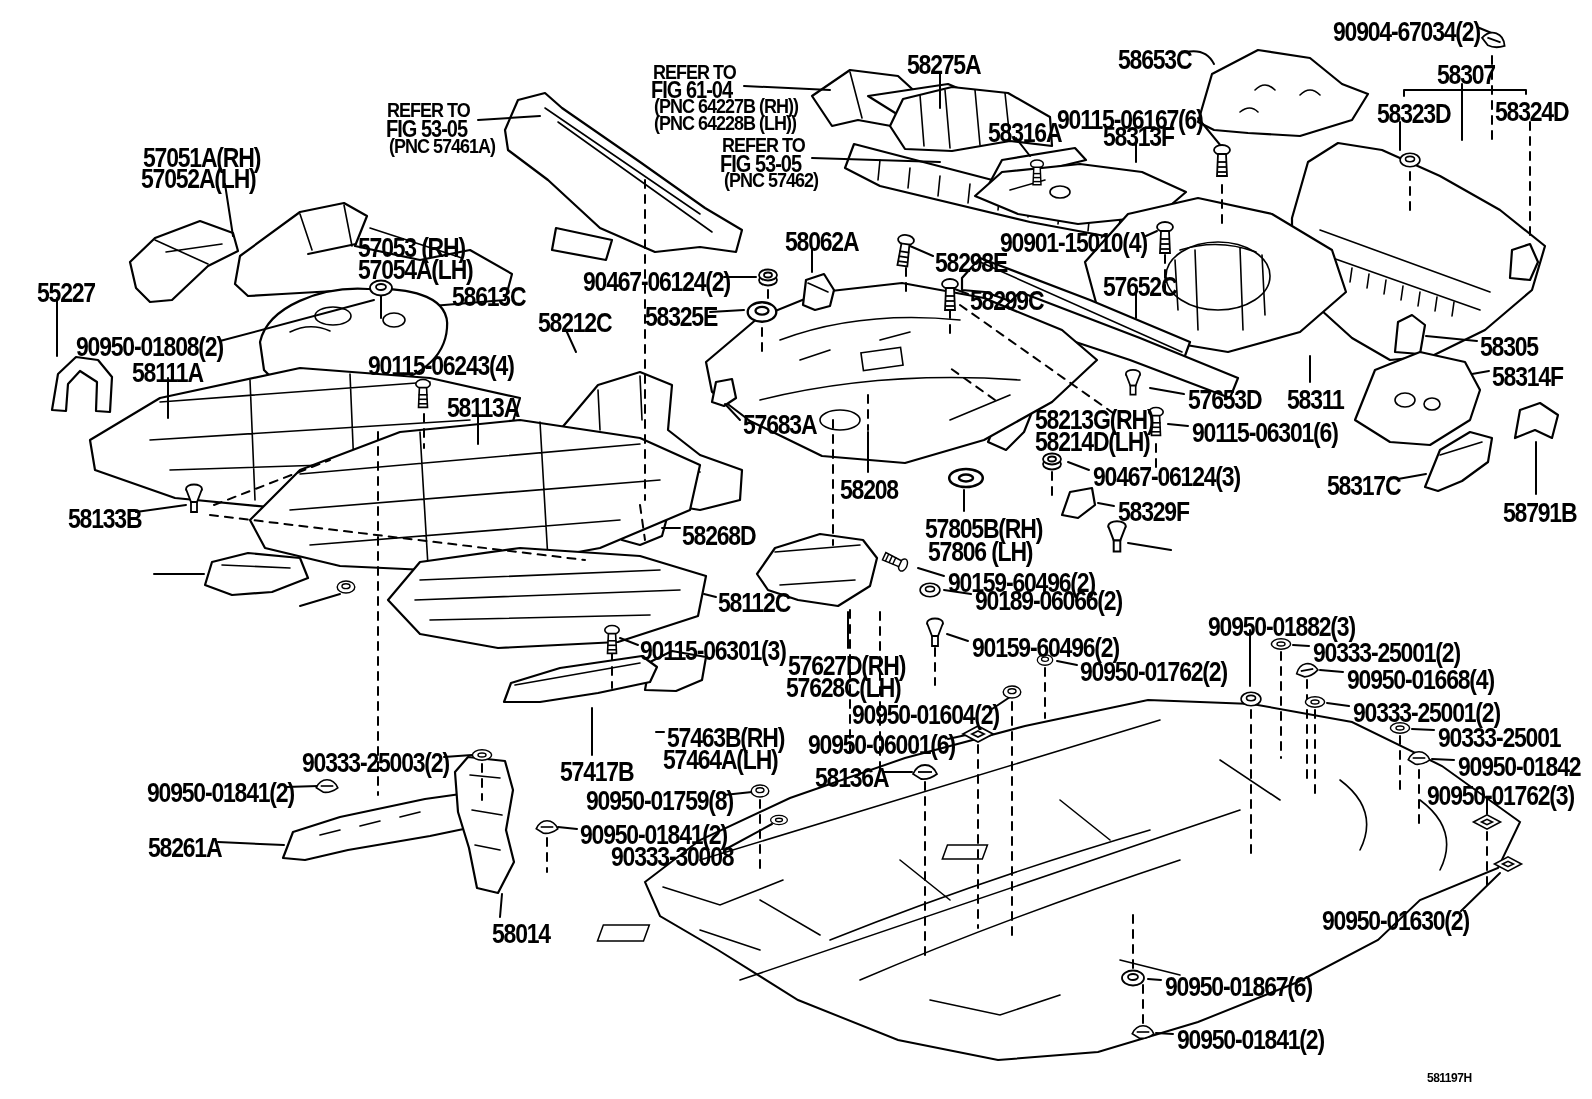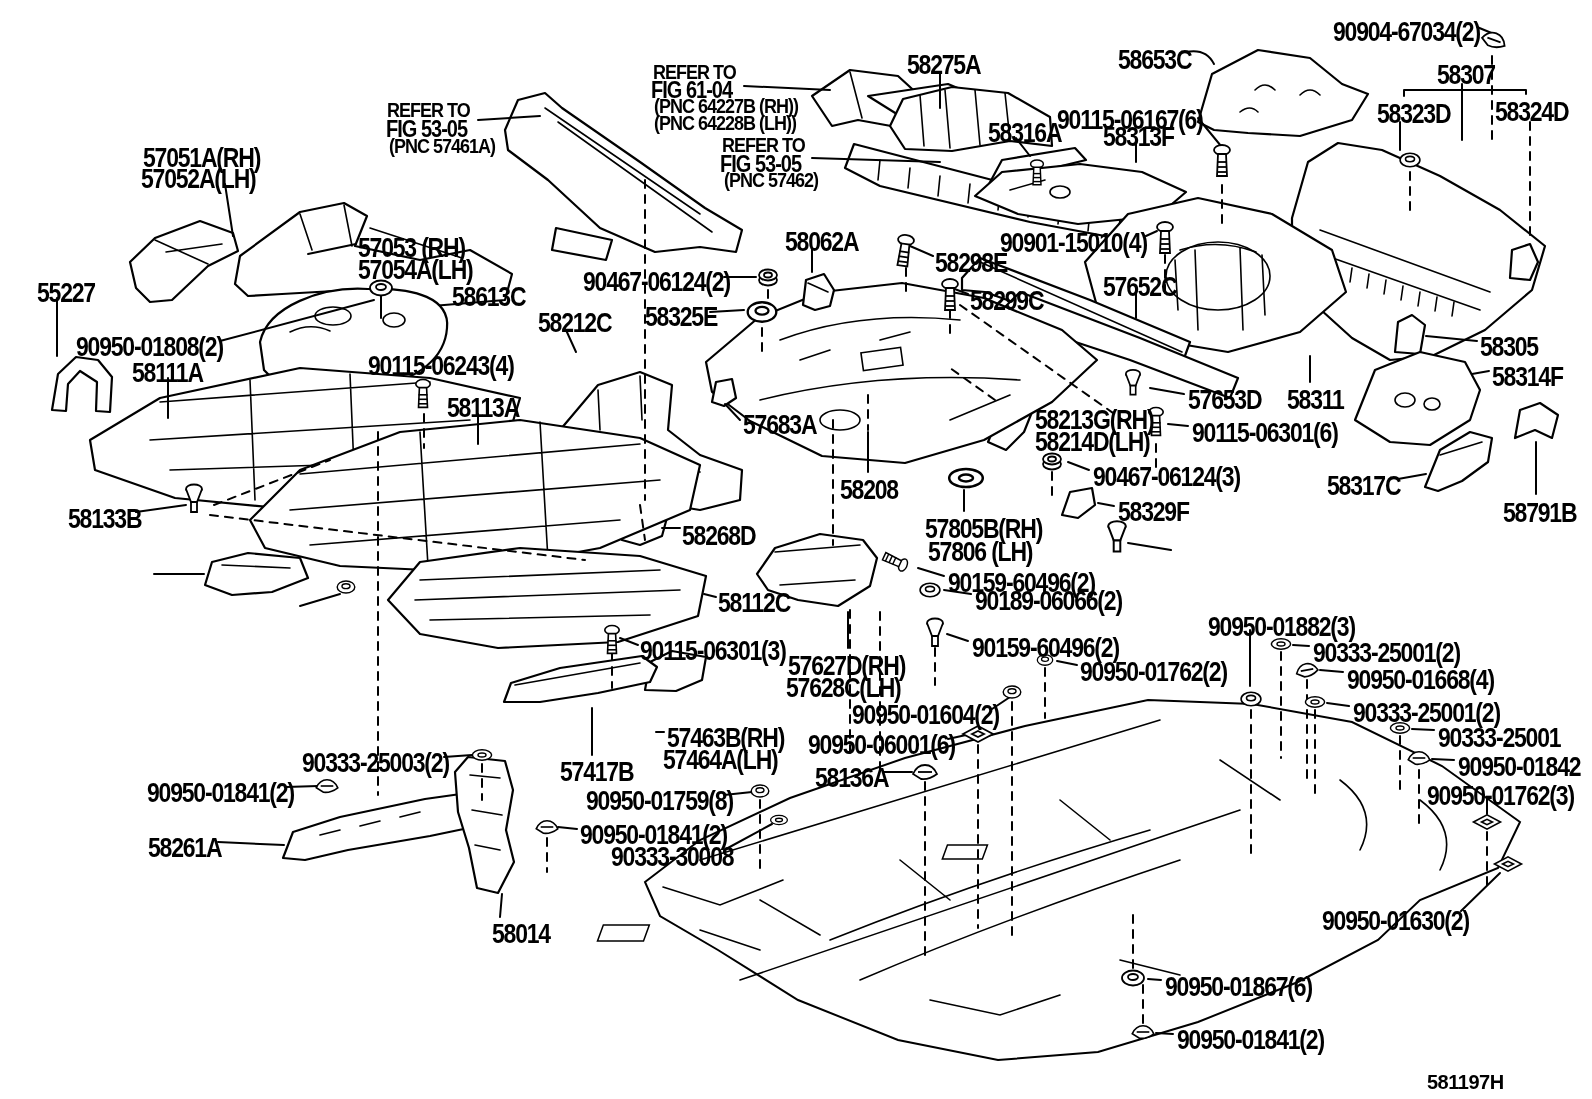--- a/index.html
+++ b/index.html
@@ -4,21 +4,21 @@
 <style>
   html,body{margin:0;padding:0;background:#fff;}
   #stage{position:relative;width:1592px;height:1099px;background:#fff;overflow:hidden;
          font-family:"Liberation Sans",sans-serif;}
   #art{position:absolute;left:0;top:0;}
   #labels{position:absolute;left:0;top:0;width:100%;height:100%;pointer-events:none;}
   .lbl{position:absolute;font-weight:bold;color:#000;white-space:nowrap;transform-origin:0 0;}
   .L{font-size:23px;letter-spacing:-1.2px;transform:scaleY(1.18);}
   .S{font-size:18px;letter-spacing:-1px;transform:scaleY(1.15);}
   .S2{font-size:20px;letter-spacing:-1px;transform:scaleY(1.15);}
-  .C{font-size:20px;letter-spacing:-.5px;}
+  .C{font-size:12px;letter-spacing:-.5px;}
   svg .p{fill:#fff;stroke:#000;stroke-width:2.2;stroke-linejoin:round;stroke-linecap:round;}
   svg .i{fill:none;stroke:#000;stroke-width:1.6;stroke-linecap:round;}
   svg .s{fill:none;stroke:#000;stroke-width:2;stroke-linecap:round;}
   svg .d{fill:none;stroke:#000;stroke-width:2;stroke-dasharray:8 7;stroke-linecap:round;}
   svg .f *{stroke:#000;stroke-width:1.8;fill:#fff;}
 </style>
 </head>
 <body>
 
 <div id="stage">

